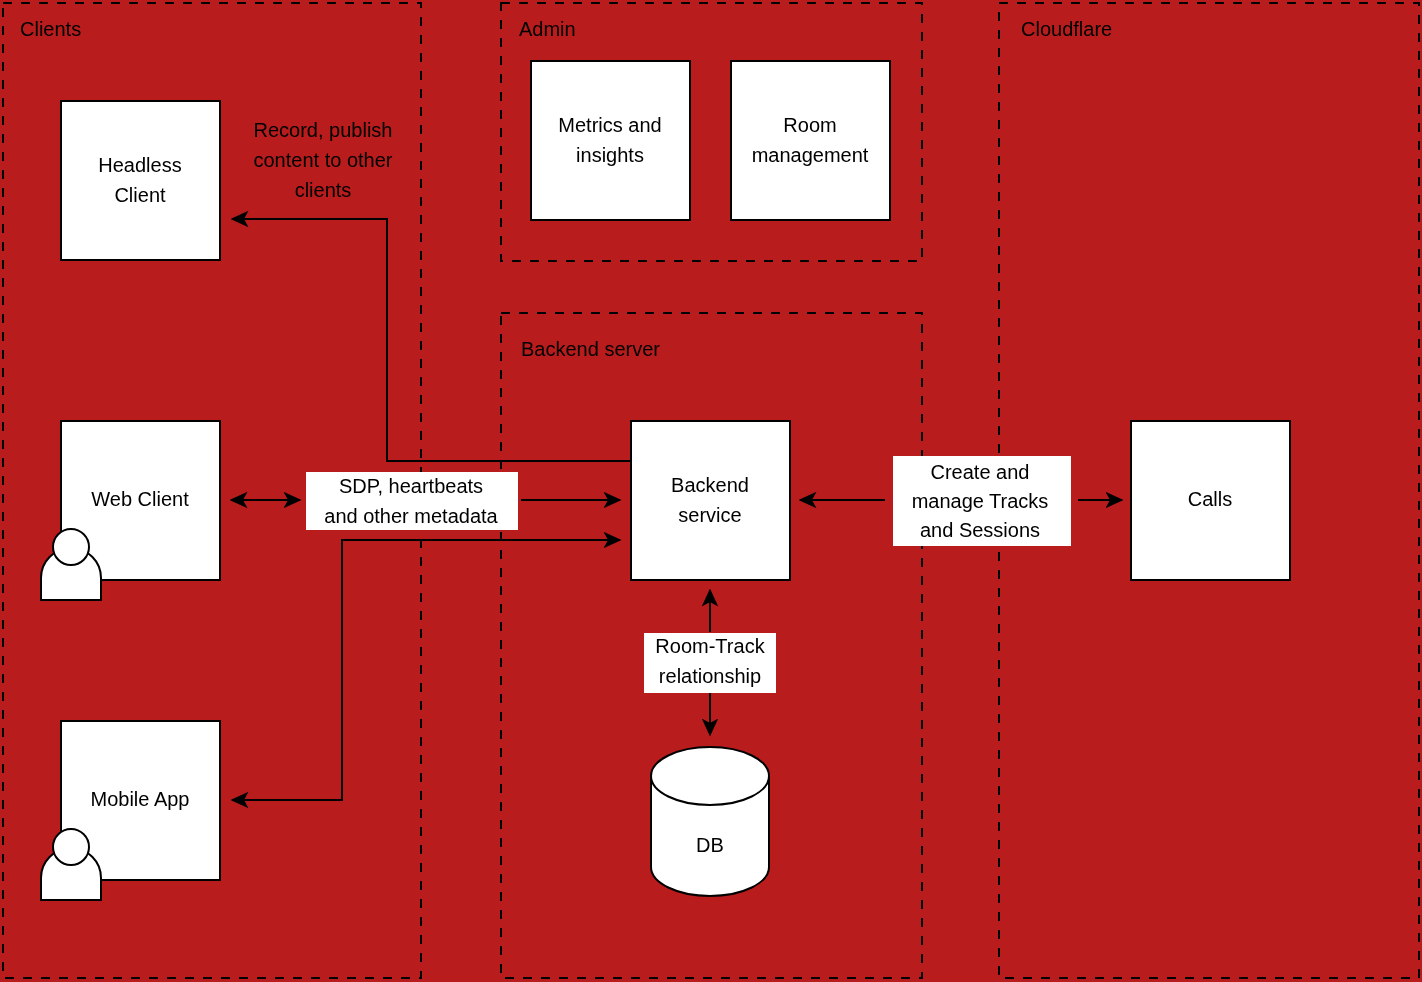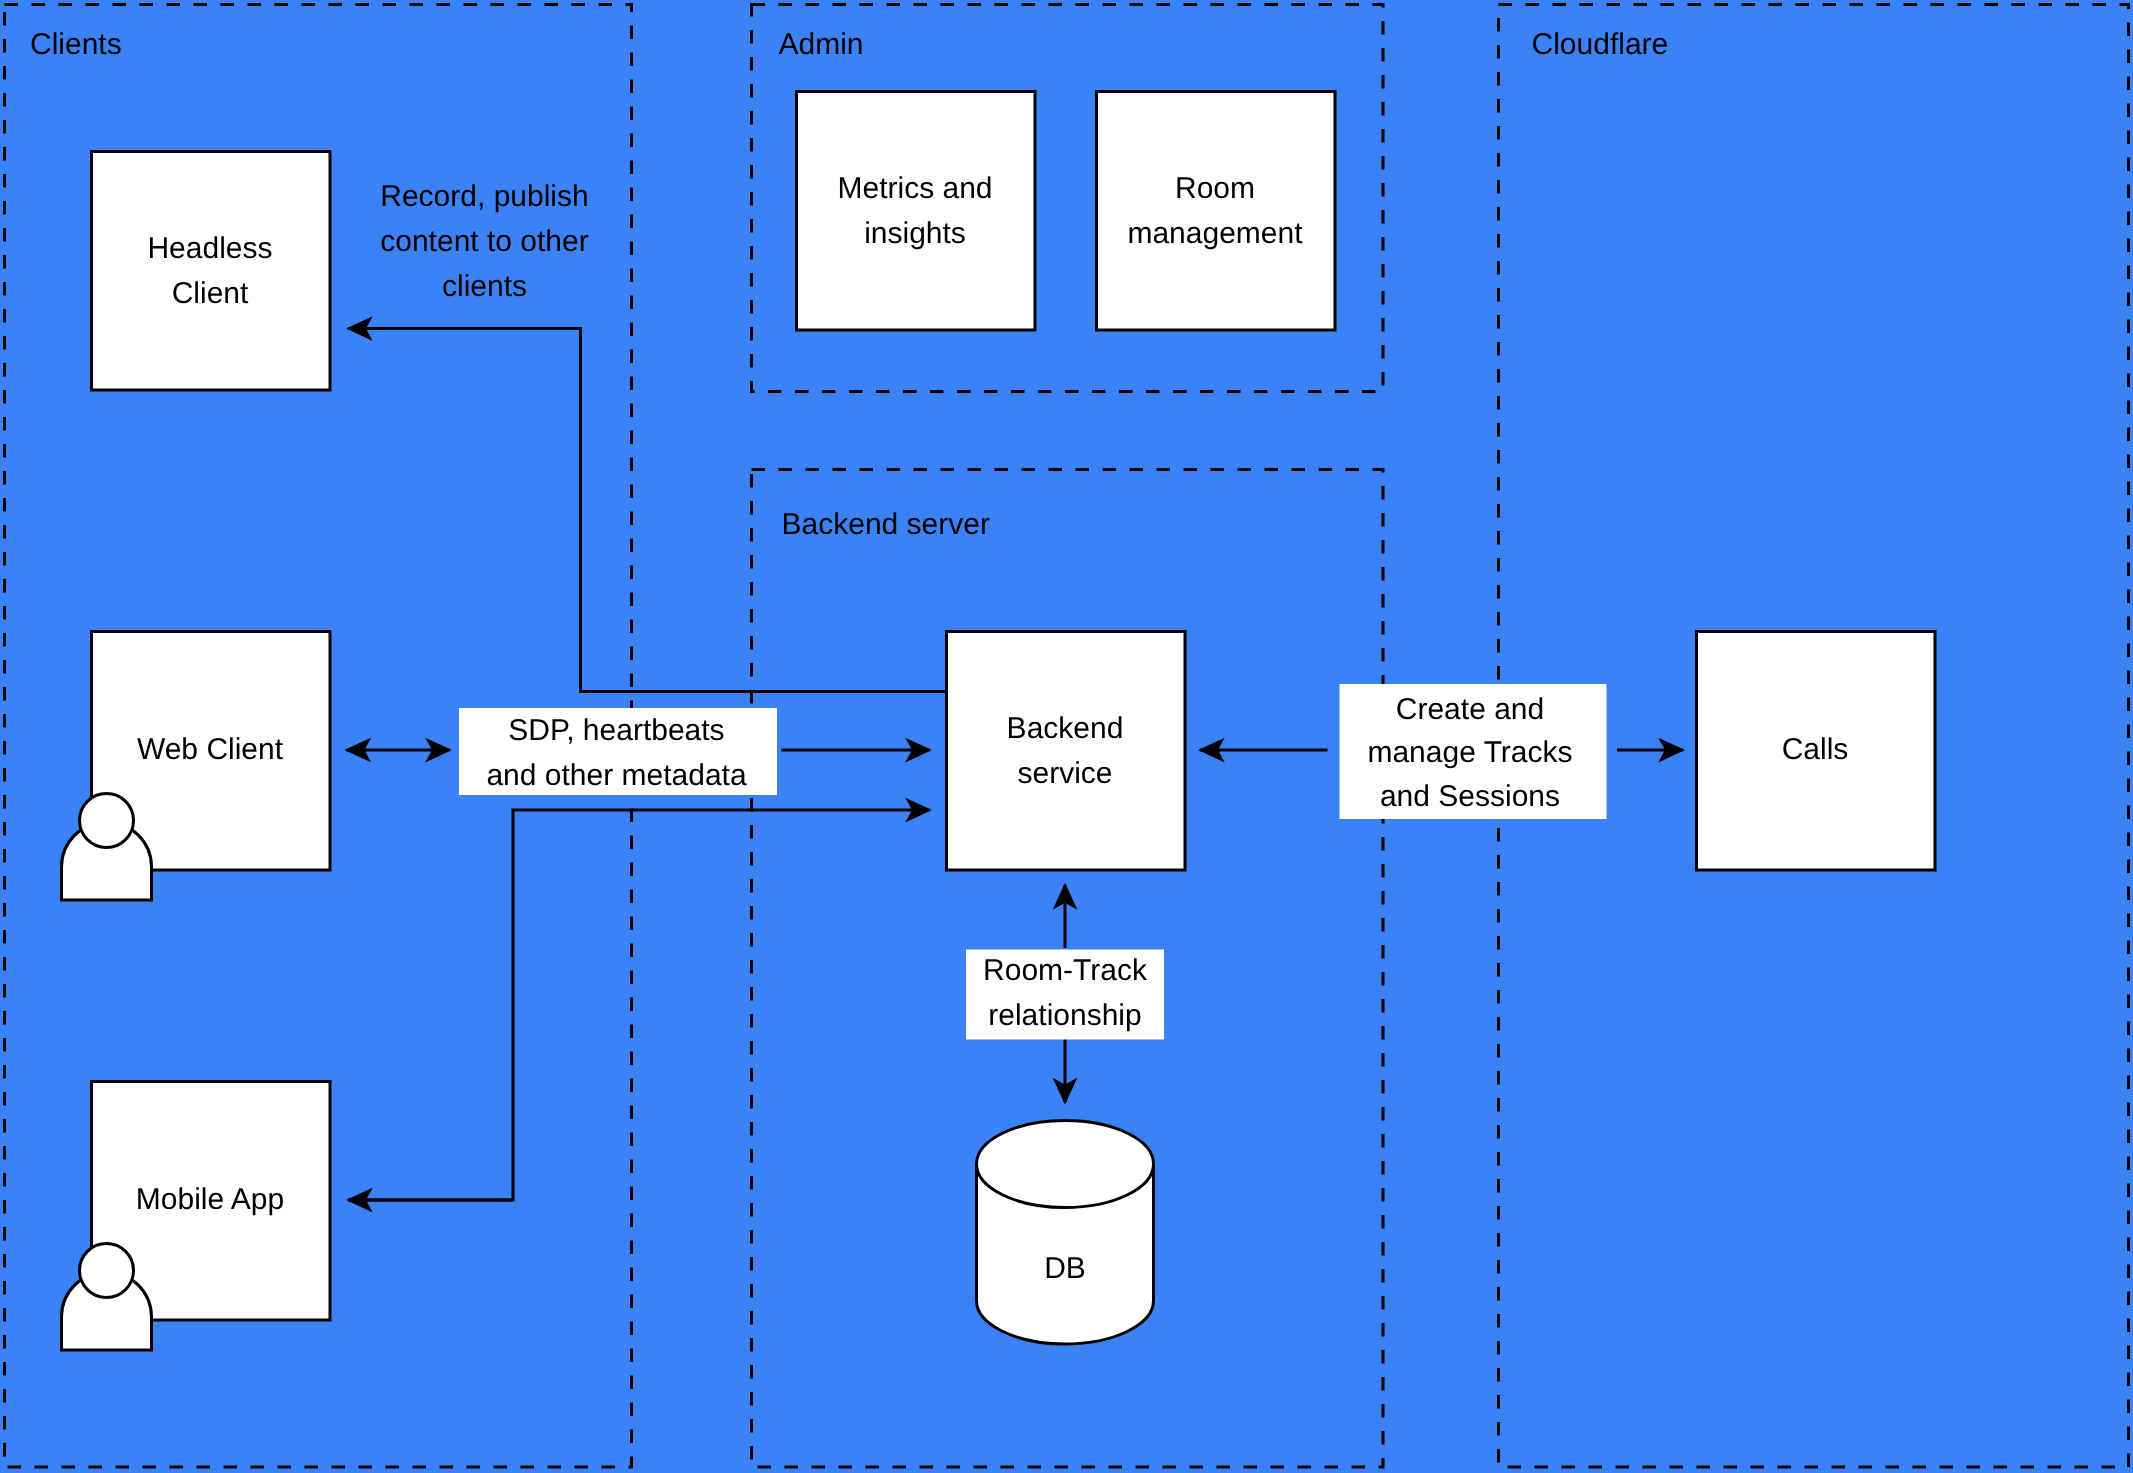--- a/index.html
+++ b/index.html
@@ -4,21 +4,21 @@
 <style>
   html, body {
     margin: 0;
     padding: 0;
     background: #ffffff;
   }
   #stage {
     position: relative;
     width: 1422px;
     height: 982px;
-    background: #3b82f6;
+    background: #b91c1c;
     font-family: "Liberation Sans", sans-serif;
     overflow: hidden;
   }
   svg#diagram {
     position: absolute;
     top: 0;
     left: 0;
     width: 1422px;
     height: 982px;
     display: block;

